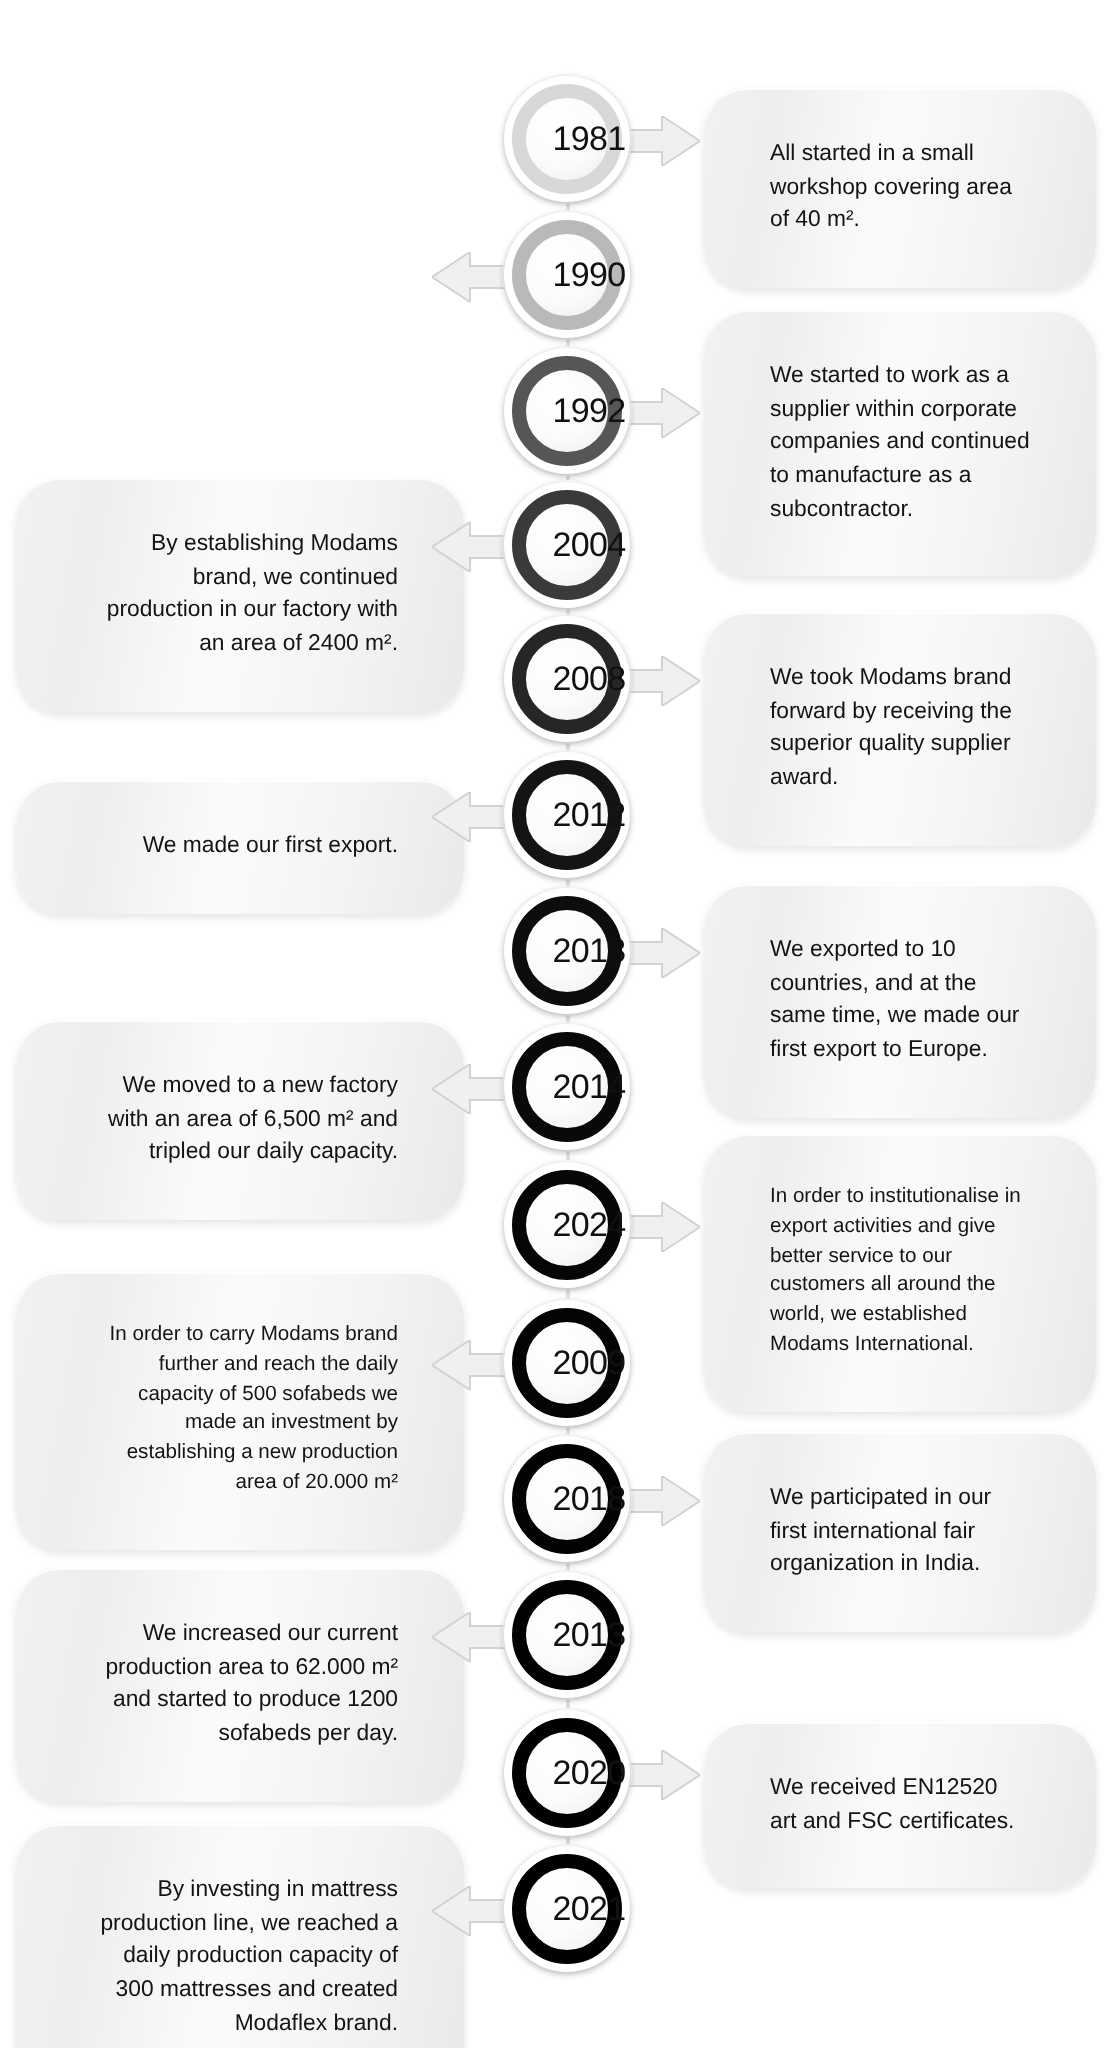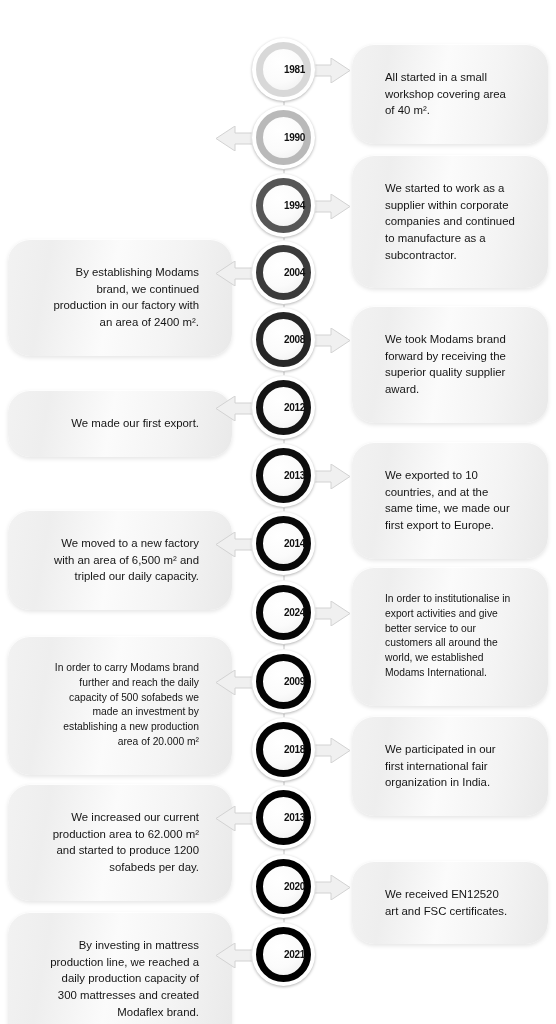--- a/index.html
+++ b/index.html
@@ -64,22 +64,22 @@
     height: 55px;
     border-radius: 50%;
     box-sizing: border-box;
     border-style: solid;
     border-width: 7px;
     background: radial-gradient(circle at 38% 32%, #ffffff 0%, #fbfbfb 55%, #ededed 100%);
   }
   .node .yearlabel {
     position: relative;
     z-index: 6;
-    font-size: 10px;
-    font-weight: bold;
+    font-size: 17px;
+    font-weight: normal;
     letter-spacing: -0.3px;
     color: #111111;
     font-family: "Liberation Sans", "DejaVu Sans", sans-serif;
     margin-left: 22px;
   }
 
   
   .arrow {
     position: absolute;
     top: 20px;
@@ -160,21 +160,21 @@
       </div>
     </div>
     <div class="row" style="top: 174px;">
       <div class="arrow arrow-right">
         <svg viewBox="0 0 46 25" xmlns="http://www.w3.org/2000/svg">
           <polygon points="0,7 27,7 27,0 46,12.5 27,25 27,18 0,18" fill="#f0f0f0" stroke="#d2d2d2" stroke-width="1"></polygon>
         </svg>
       </div>
       <div class="node">
         <span class="ring" style="border-color: rgb(86, 86, 86);"></span>
-        <span class="yearlabel">1994</span>
+        <span class="yearlabel">1992</span>
       </div>
       <div class="bubble right" style="top: -19px;">
         <p>We started to work as a supplier within corporate companies and continued to manufacture as a subcontractor.</p>
       </div>
     </div>
     <div class="row" style="top: 241px;">
       <div class="arrow arrow-left">
         <svg viewBox="0 0 46 25" xmlns="http://www.w3.org/2000/svg">
           <polygon points="46,7 19,7 19,0 0,12.5 19,25 19,18 46,18" fill="#f0f0f0" stroke="#d2d2d2" stroke-width="1"></polygon>
         </svg>

